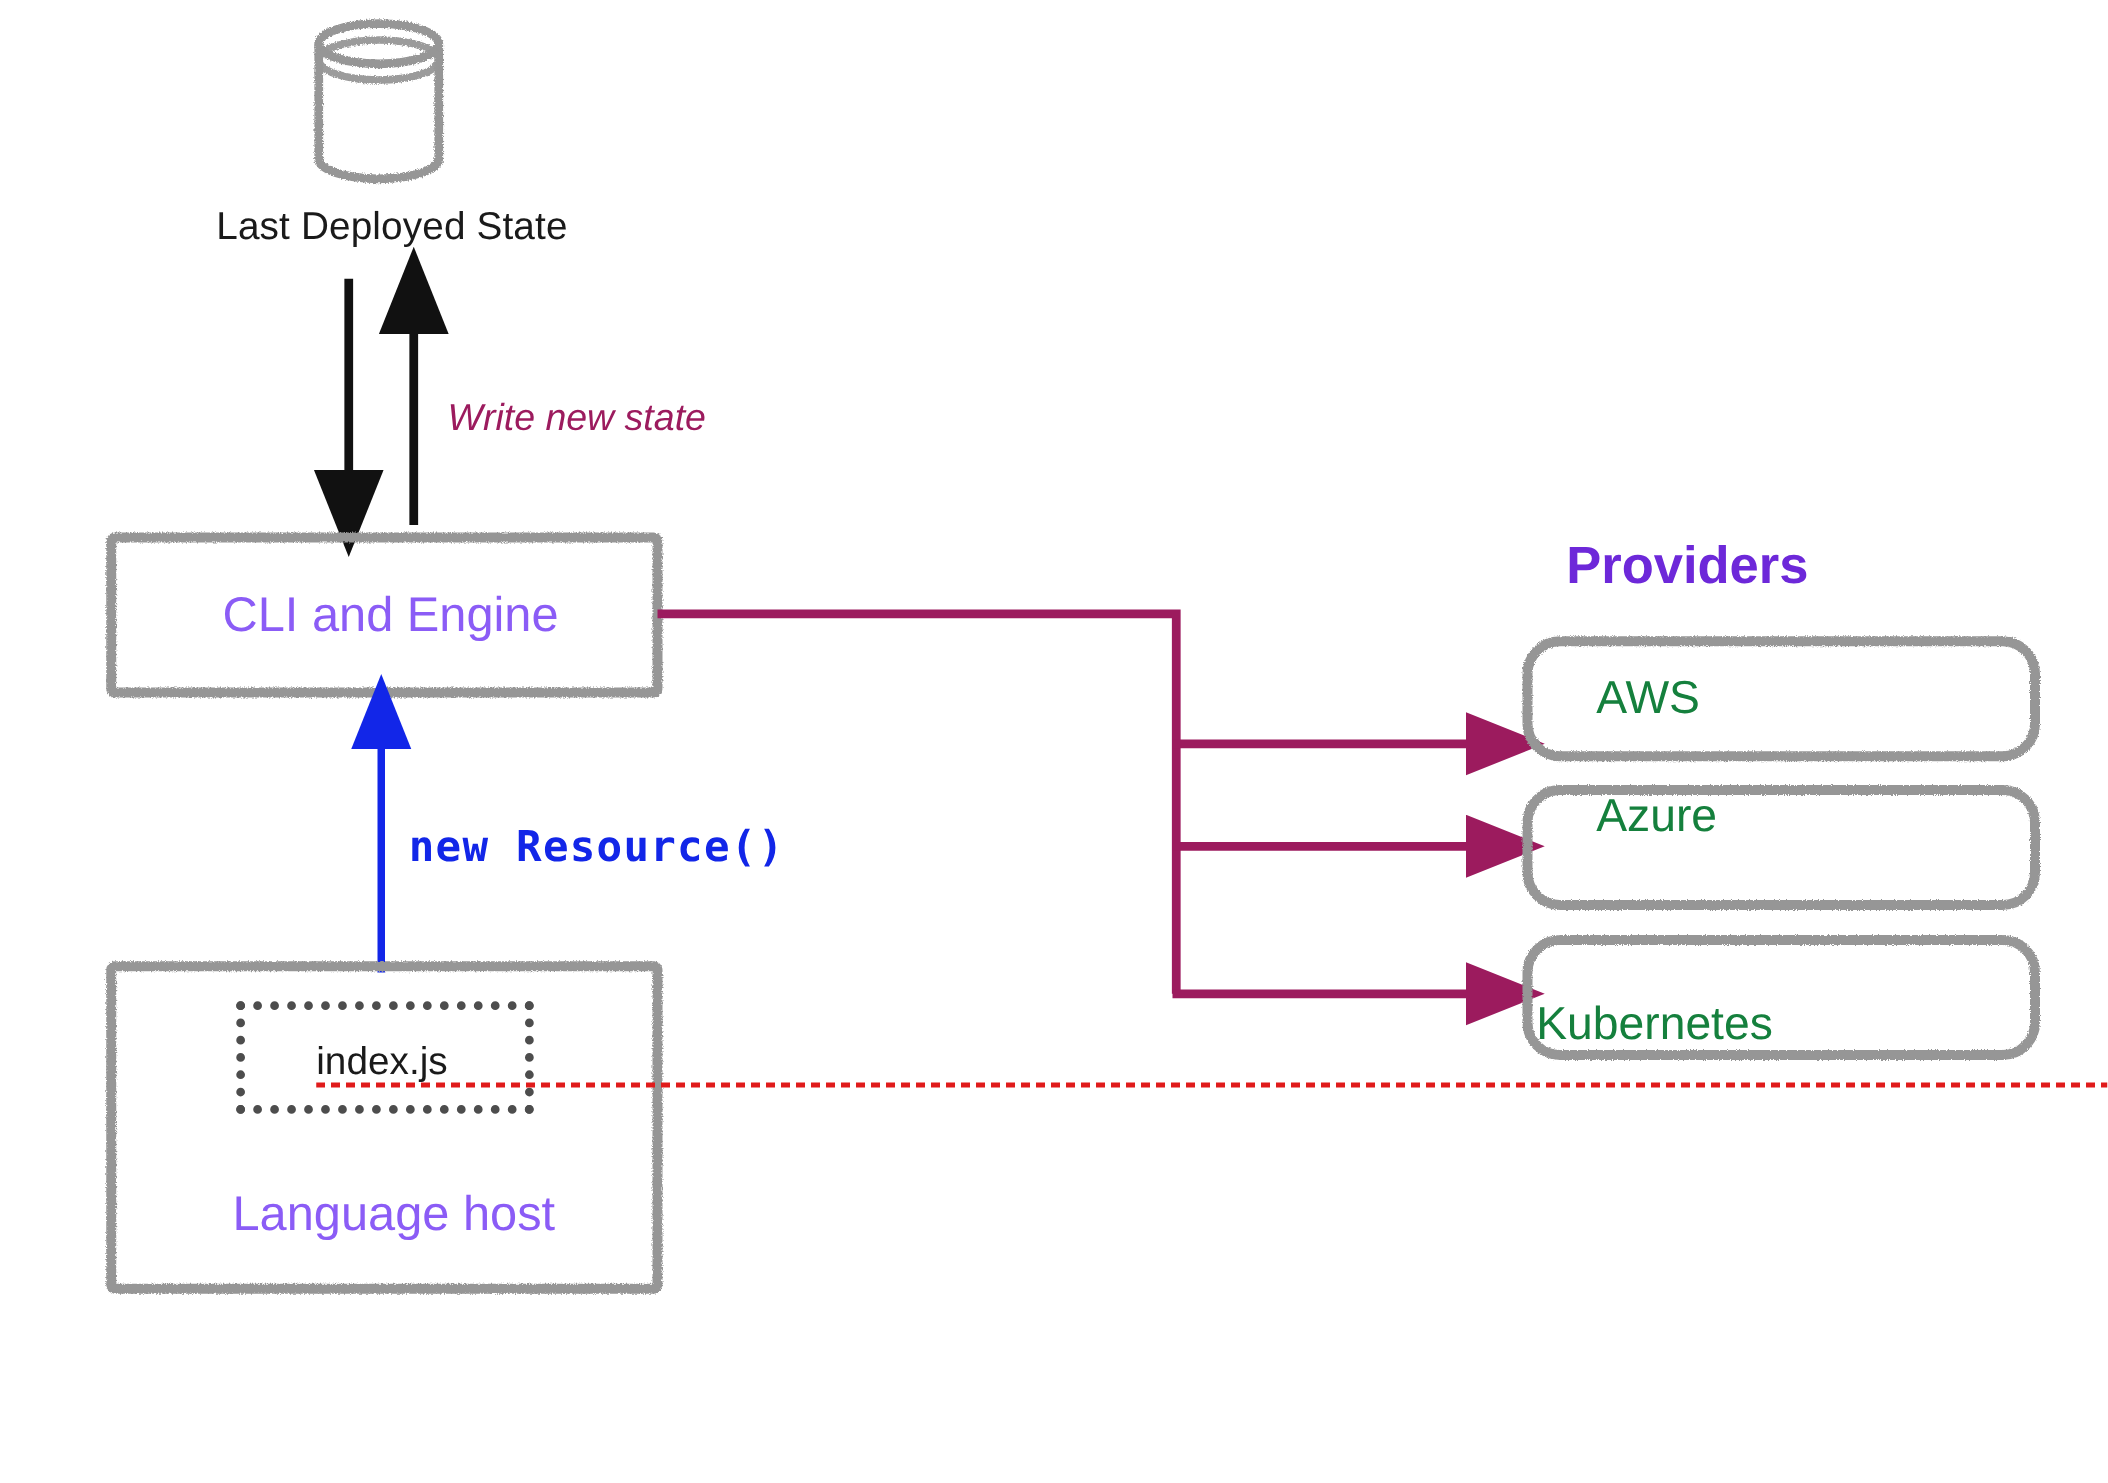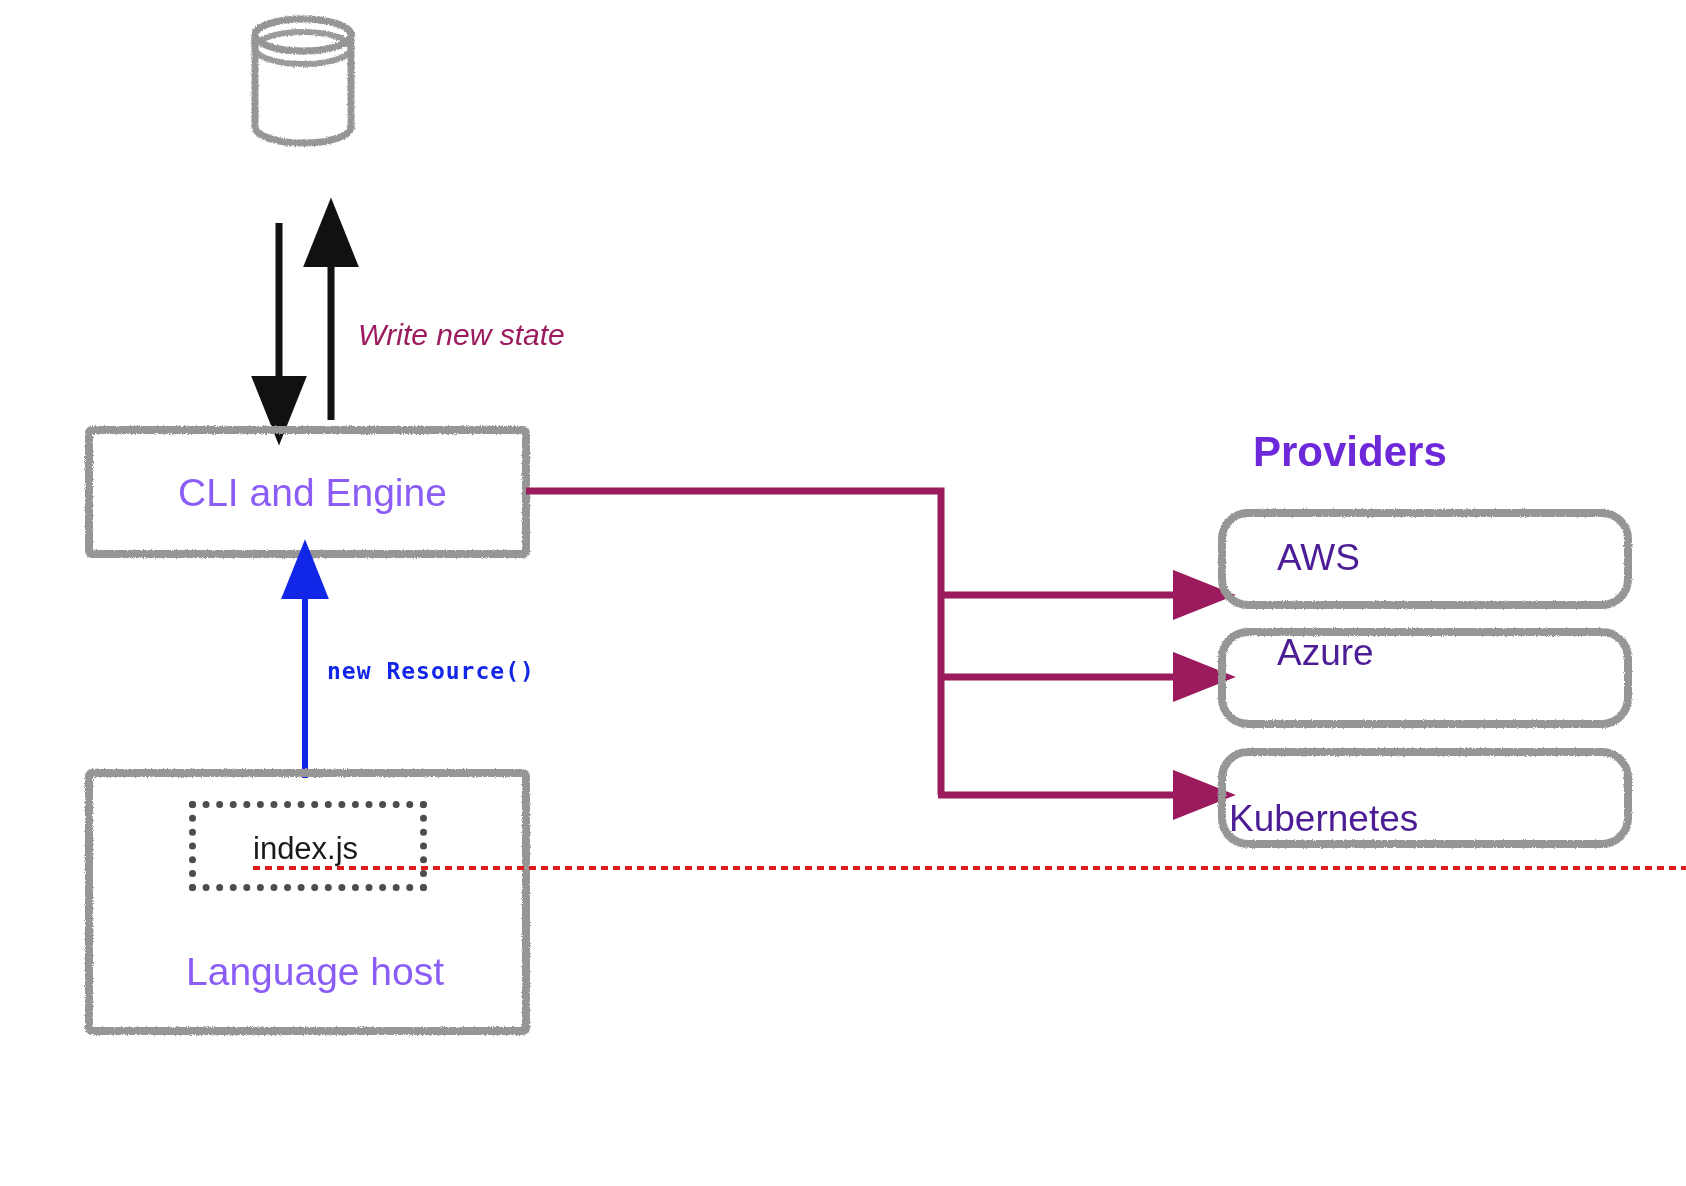--- a/index.html
+++ b/index.html
@@ -35,36 +35,36 @@
     font-size: 31px;
     color: #1a1a1a;
     letter-spacing: 0.1px;
   }
   .label-box-big {
     font-size: 39px;
     color: #8b5cf6;
   }
   .label-box-provider {
     font-size: 37px;
-    color: #4c1d95;
+    color: #15803d;
   }
   .label-providers-title {
     font-size: 42px;
     font-weight: bold;
     color: #6d28d9;
   }
   .label-edge {
     font-size: 30px;
     font-style: italic;
     font-weight: normal;
     color: #9c1b5e;
     font-family: "Liberation Sans", sans-serif;
   }
   .label-code {
-    font-size: 23px;
+    font-size: 34px;
     font-weight: bold;
     color: #1226e8;
     font-family: "DejaVu Sans Mono", monospace;
     letter-spacing: 1px;
   }
   .label-file {
     font-size: 31px;
     color: #1a1a1a;
     position: relative;
   }
@@ -145,20 +145,21 @@
       <path d="M938,795 L1205,795" marker-end="url(#arrow-magenta)"></path>
     </g>
 
     <g fill="none" stroke="#969696" stroke-width="8">
       <rect x="1222" y="513" width="406" height="92" rx="26" filter="url(#rough2)"></rect>
       <rect x="1222" y="632" width="406" height="92" rx="26" filter="url(#rough2)"></rect>
       <rect x="1222" y="752" width="406" height="92" rx="26" filter="url(#rough2)"></rect>
     </g>
   </svg>
 
+  <div class="txt label-state" style="left:173px; top:163px;">Last Deployed State</div>
 
   <div class="txt label-edge" style="left:358px; top:318px;">Write new state</div>
 
   <div class="txt label-box-big" style="left:178px; top:471px;">CLI and Engine</div>
 
 
   <div class="txt label-code" style="left:327px; top:658px;">new Resource()</div>
 
   <div class="dotted-box" style="left:189px; top:801px; width:238px; height:90px;"></div>
   <div class="txt label-file" style="left:253px; top:831px;">

